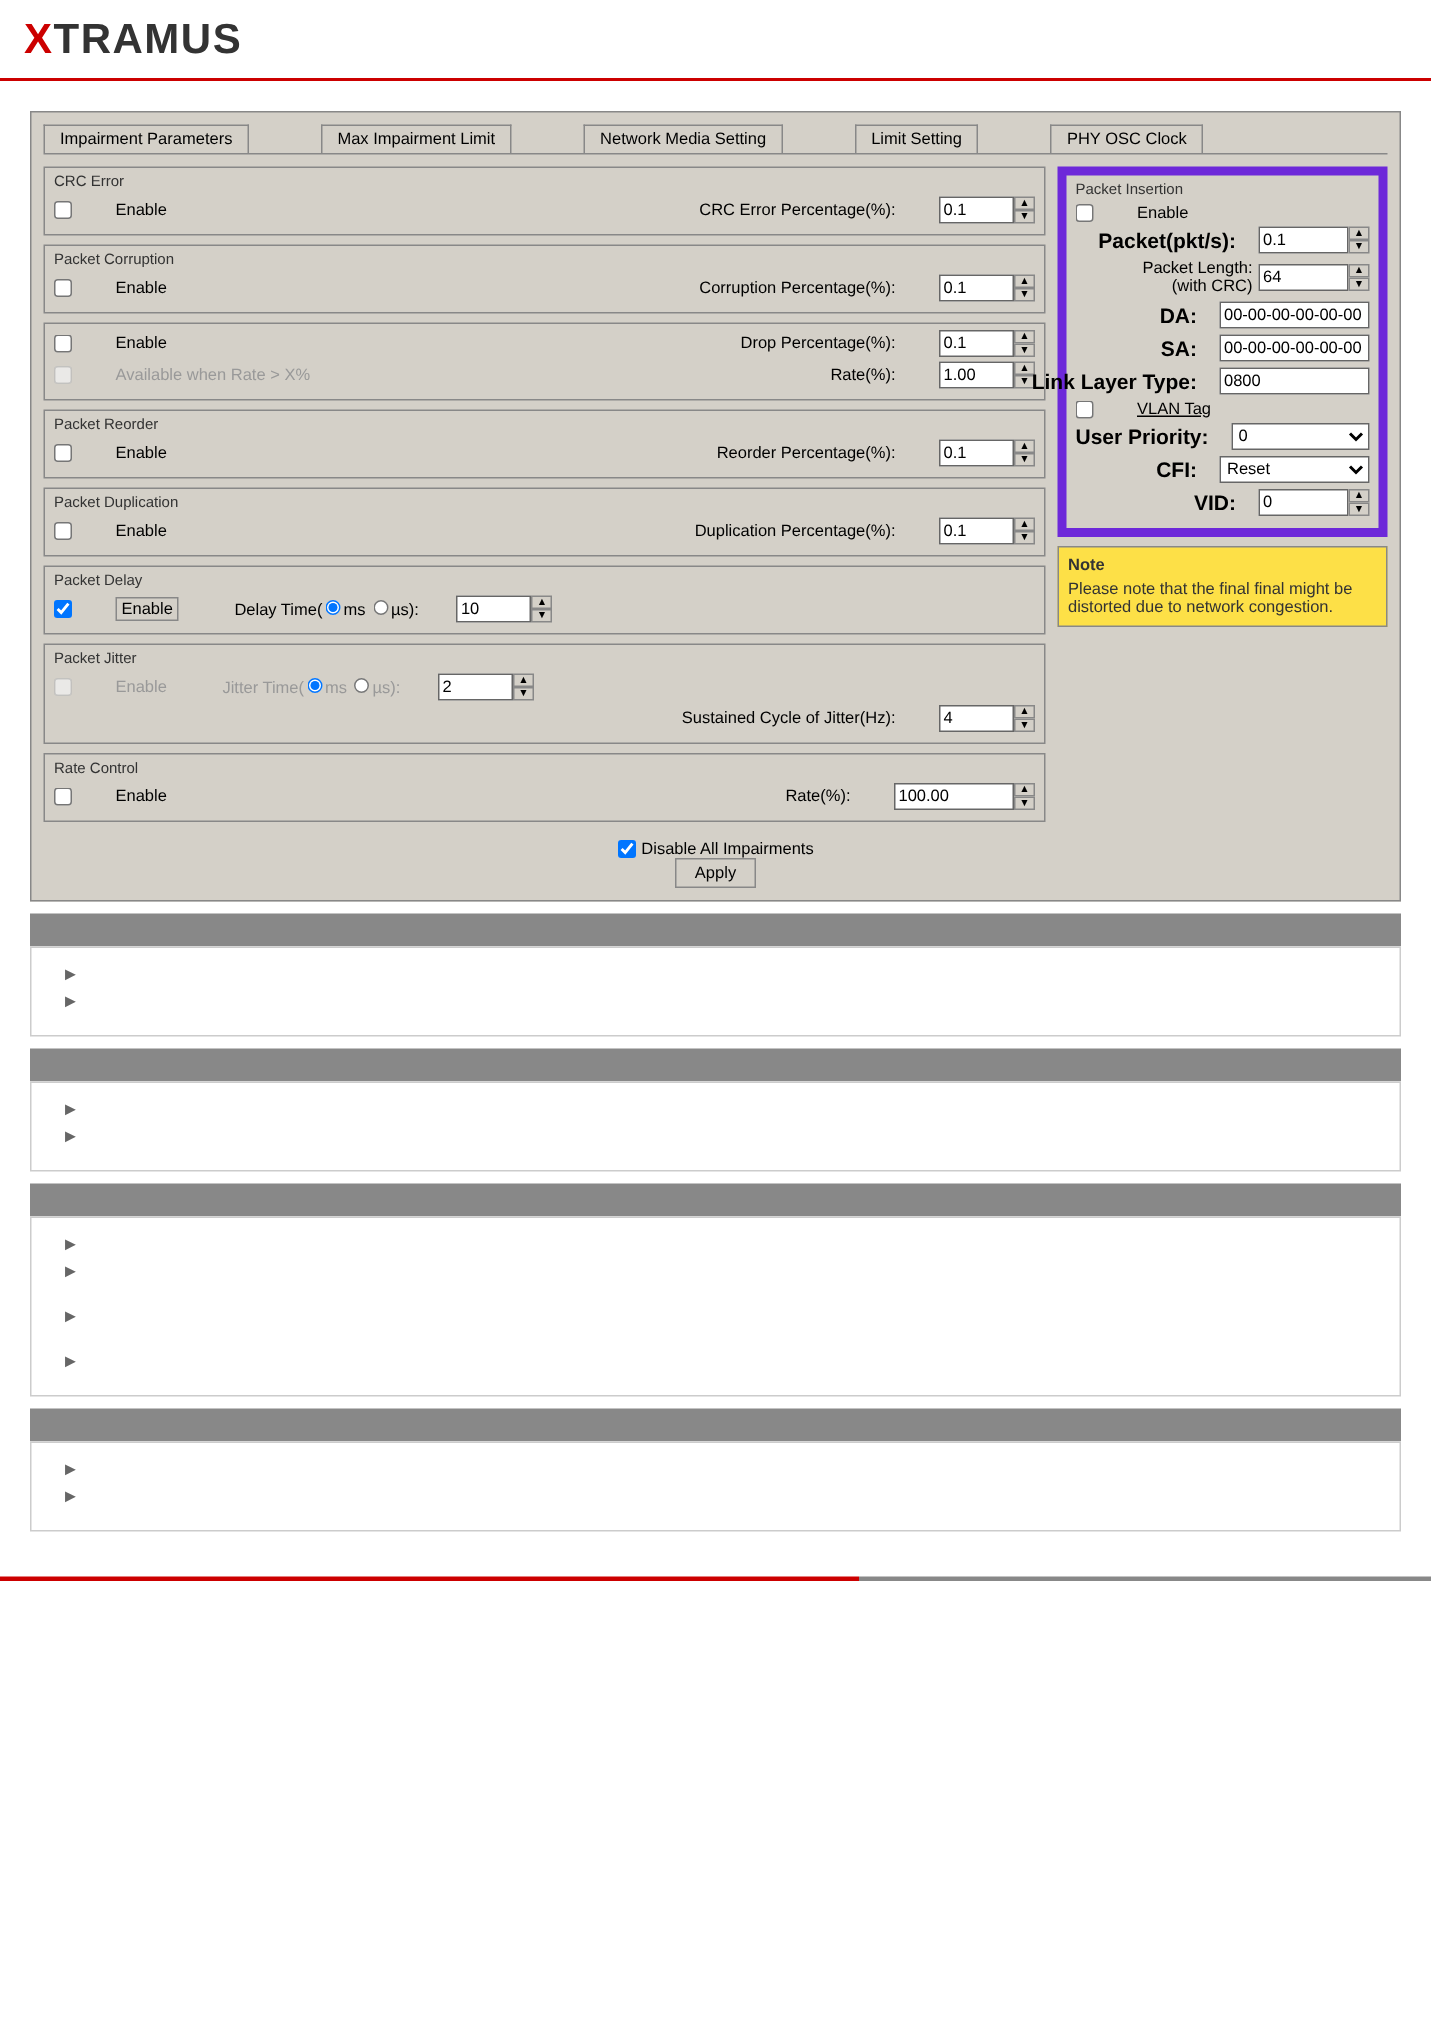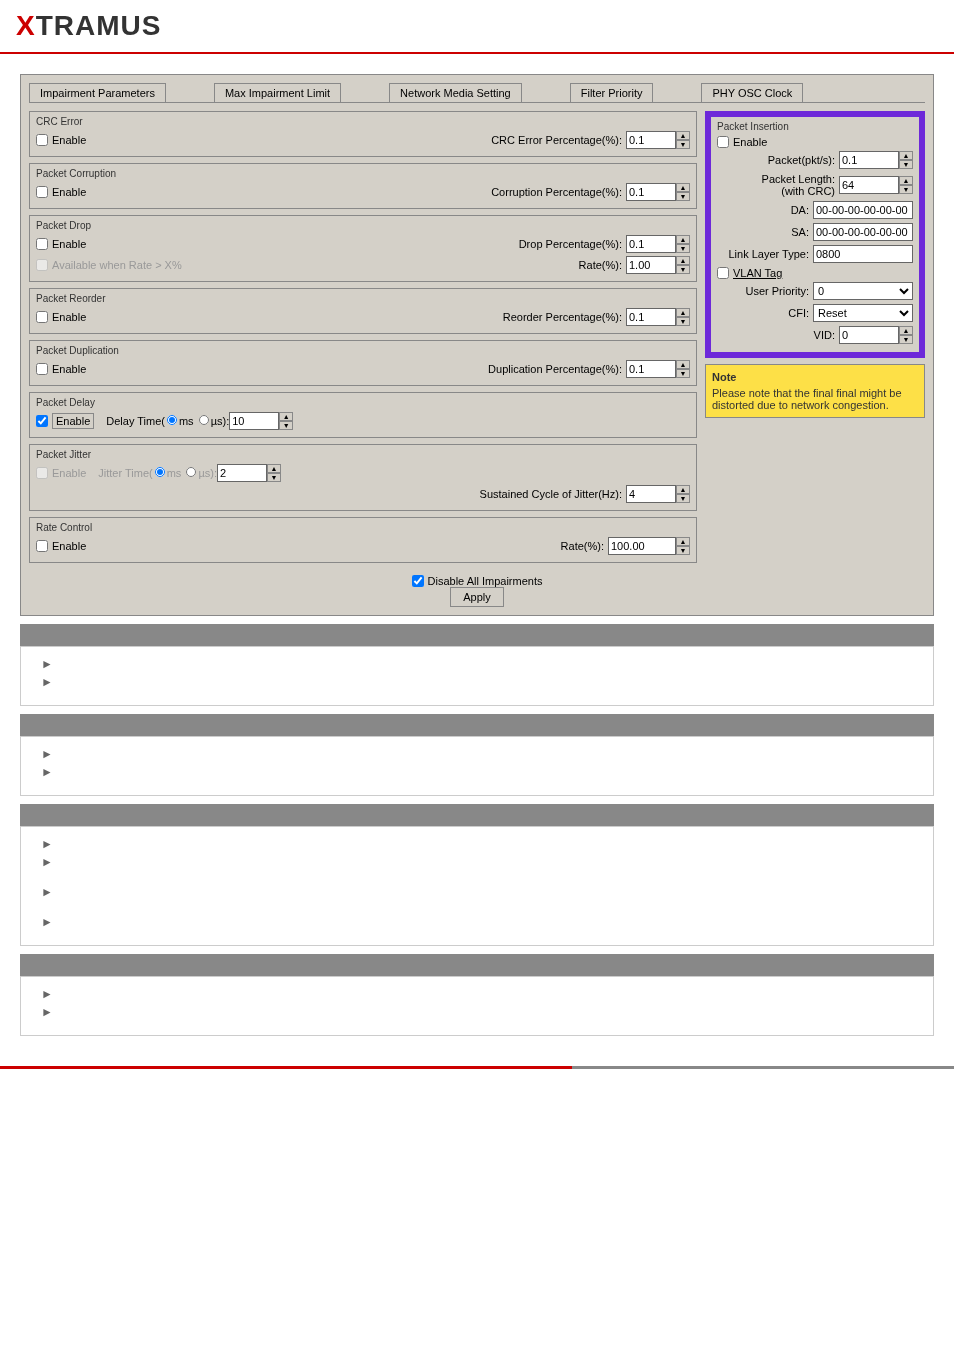--- a/index.html
+++ b/index.html
@@ -84,20 +84,21 @@
     }
     .param-group-title {
       font-size: 10px;
       color: #333;
       margin-bottom: 4px;
     }
     .param-row {
       display: flex;
       align-items: center;
       margin-bottom: 3px;
+      gap: 25px;
     }
     .param-row label {
       font-size: 11px;
       margin-right: 4px;
       white-space: nowrap;
     }
 
     
     input[type="checkbox"] {
       margin-right: 4px;
@@ -108,21 +109,21 @@
     
     .num-input {
       border: 1px solid #666;
       background: #fff;
       width: 50px;
       height: 18px;
       font-size: 11px;
       padding: 1px 2px;
     }
     .num-input-wide {
-      width: 68px;
+      width: 80px;
     }
 
     
     .spinner {
       display: inline-flex;
       flex-direction: column;
       margin-left: 0;
     }
     .spinner button {
       width: 14px;
@@ -159,23 +160,24 @@
       margin-bottom: 4px;
     }
 
     .right-row {
       display: flex;
       align-items: center;
       margin-bottom: 4px;
       justify-content: flex-end;
     }
     .right-label {
-      font-size: 11px;
-      margin-right: 4px;
+      font-size: 14px;
+      margin-right: 15px;
       white-space: nowrap;
+      font-weight: bold;
     }
     .right-input {
       border: 1px solid #666;
       background: #fff;
       width: 100px;
       height: 18px;
       font-size: 11px;
       padding: 1px 2px;
     }
     select.right-select {
@@ -261,21 +263,21 @@
   </div>
 </div>
 
 <div class="main-content">
   <div class="outer-panel">
 
     <div class="tab-bar">
       <div class="tab active">Impairment Parameters</div>
       <div class="tab">Max Impairment Limit</div>
       <div class="tab">Network Media Setting</div>
-      <div class="tab">Filter Priority</div>
+      <div class="tab">Limit Setting</div>
       <div class="tab">PHY OSC Clock</div>
     </div>
 
     <div class="params-layout">
 
       <div class="left-col">
 
         <div class="param-group">
           <div class="param-group-title">CRC Error</div>
           <div class="param-row">
@@ -304,21 +306,20 @@
               <input type="text" class="num-input" value="0.1" style="">
               <div class="spinner">
                 <button>▲</button>
                 <button>▼</button>
               </div>
             </div>
           </div>
         </div>
 
         <div class="param-group">
-          <div class="param-group-title">Packet Drop</div>
           <div class="param-row">
             <input type="checkbox" style="">
             <label>Enable</label>
             <span style="flex:1"></span>
             <label>Drop Percentage(%):</label>
             <div class="input-spinner">
               <input type="text" class="num-input" value="0.1" style="">
               <div class="spinner">
                 <button>▲</button>
                 <button>▼</button>

